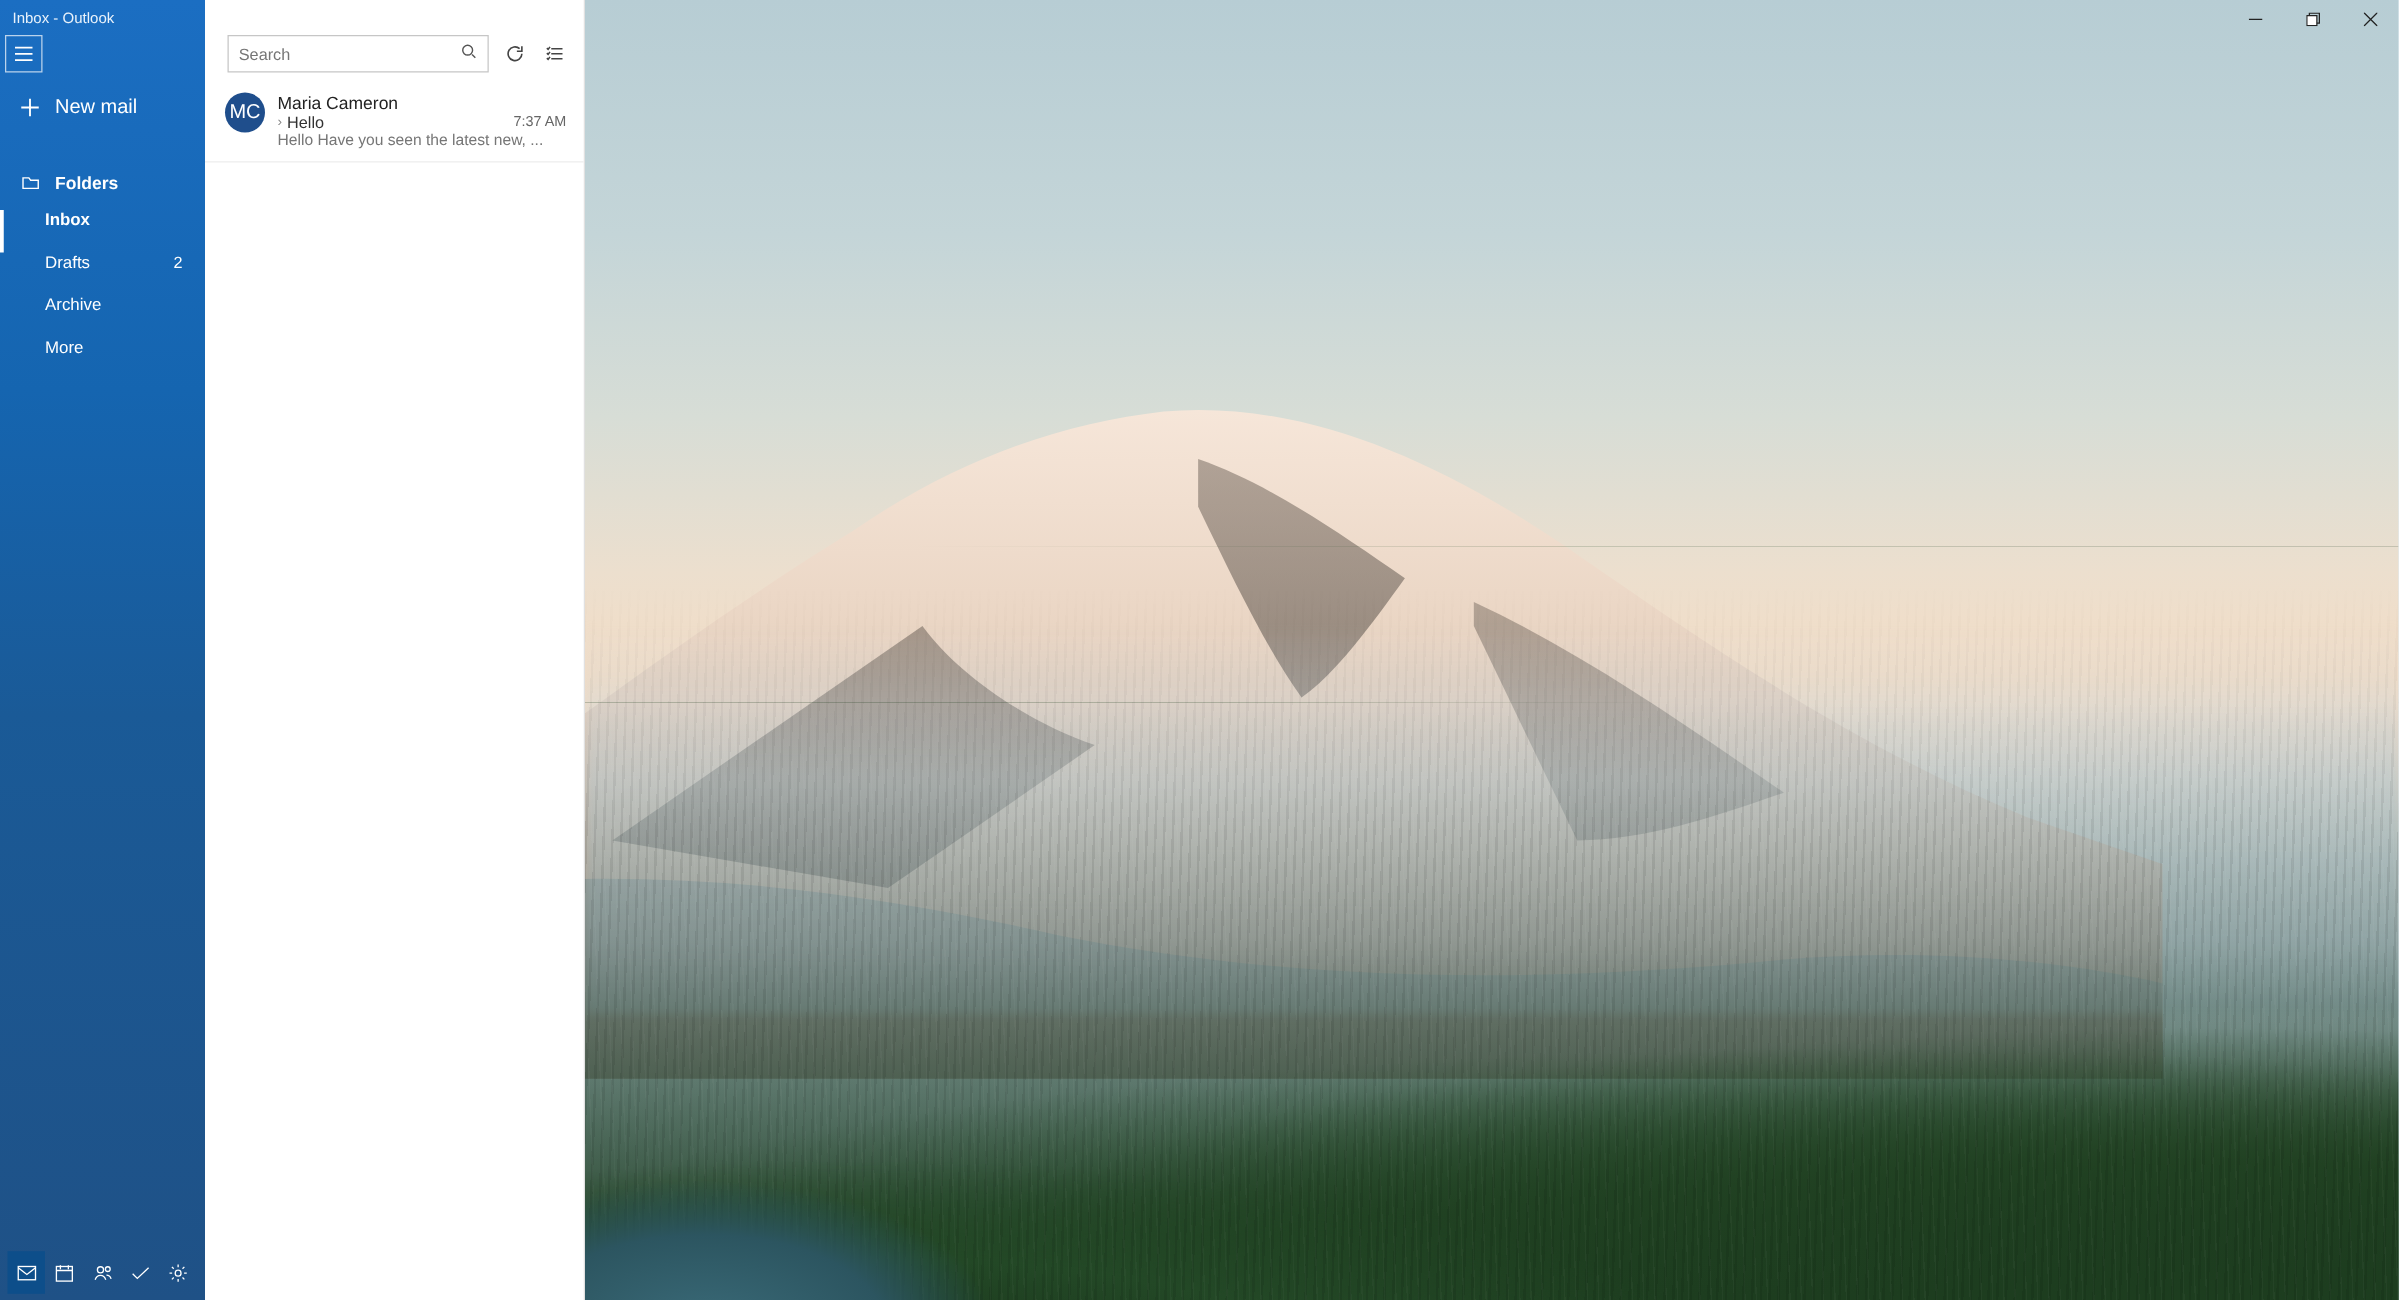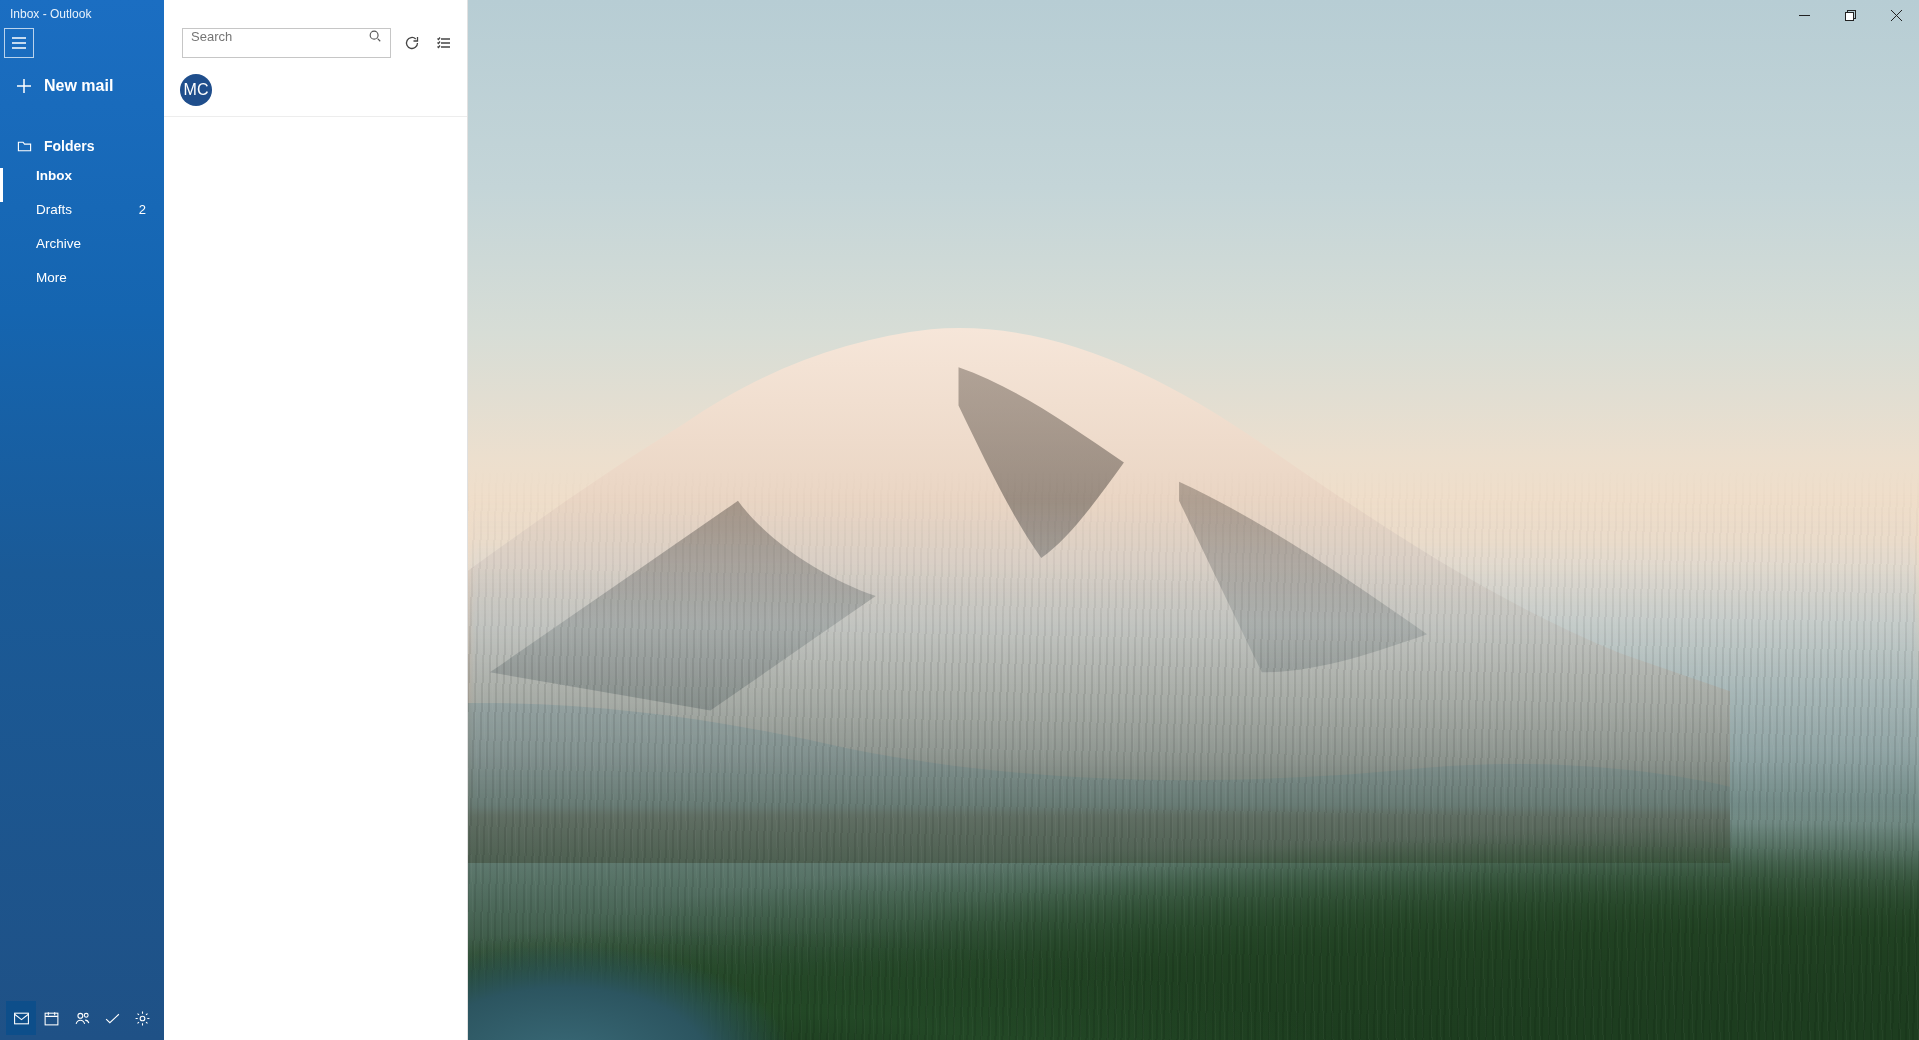--- a/index.html
+++ b/index.html
@@ -47,21 +47,21 @@
   display: flex;
   align-items: center;
   padding: 0 14px;
   height: 40px;
   cursor: pointer;
 }
 .side-item .icon { width: 20px; display:flex; justify-content:center; margin-right: 10px; }
 .side-item .label { font-size: 14px; }
 
 .new-mail { height: 48px; }
-.new-mail .label { font-size: 16px; font-weight: 700; }
+.new-mail .label { font-size: 16px; font-weight: 400; }
 
 .section-header { height: 44px; font-weight: 600; font-size: 15px; }
 
 .account-block {
   padding: 4px 14px 10px 36px;
   border-left: 3px solid transparent;
 }
 .account-block .acc-name { font-size: 13px; font-weight: 600; }
 .account-block .acc-email { font-size: 12px; color: #cfe3f5; }
 .account-block.active { border-left-color: #fff; }
@@ -105,21 +105,21 @@
 
 .list-toolbar {
   display: flex;
   align-items: center;
   padding: 28px 12px 6px 18px;
   gap: 10px;
 }
 .search-box {
   flex: 1;
   display: flex;
-  align-items: flex-start;
+  align-items: center;
   border: 1px solid #c6c6c6;
   height: 30px;
   padding: 0 8px;
 }
 .search-box input {
   flex: 1;
   border: none;
   outline: none;
   font-size: 13px;
   color: #555;
@@ -362,20 +362,33 @@
             <path d="M5 4h9M5 8h9M5 12h9"></path>
             <path d="M1.5 3.5l1 1 1.5-2M1.5 7.5l1 1 1.5-2M1.5 11.5l1 1 1.5-2"></path>
           </svg>
       </div>
     </div>
 
 
     <div class="msg-list">
       <div class="msg-item">
         <div class="avatar">MC</div>
+        <div class="msg-body">
+          <div class="msg-top">
+            <div class="msg-sender">Maria Cameron</div>
+          </div>
+          <div class="msg-top">
+            <div class="msg-subj-row">
+              <span class="chev">›</span>
+              <span class="msg-subj">Hello</span>
+            </div>
+            <div class="msg-time">7:37 AM</div>
+          </div>
+          <div class="msg-preview">Hello Have you seen the latest new, ...</div>
+        </div>
       </div>
     </div>
   </div>
 
   <div class="reading-pane">
     <div class="sky"></div>
     <div class="mountain">
       <svg viewBox="0 0 100 60" preserveAspectRatio="none">
         <defs>
           <linearGradient id="snow" x1="0" y1="0" x2="0" y2="1">

